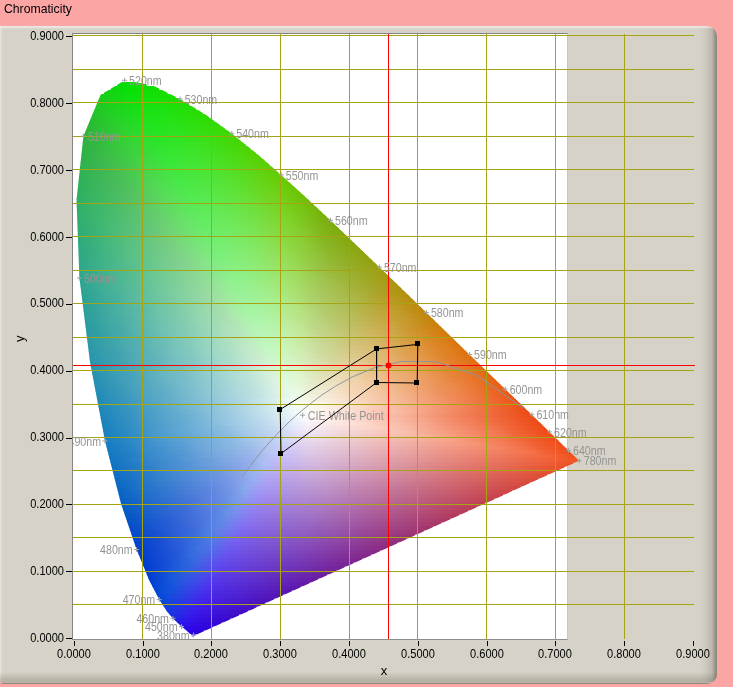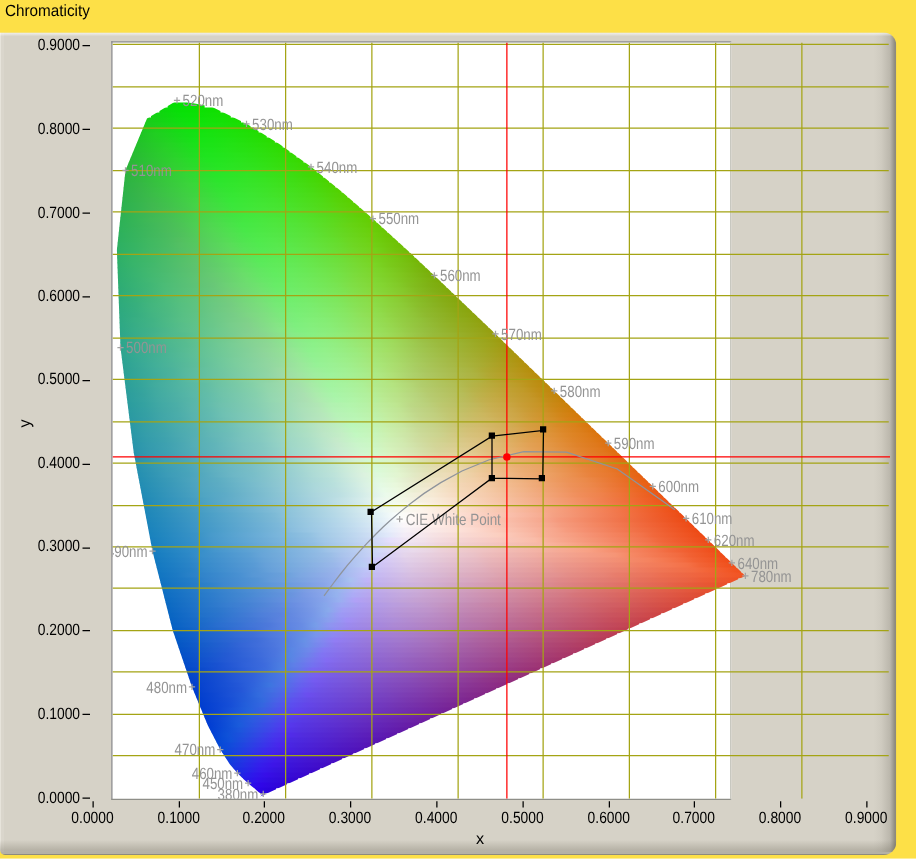--- a/index.html
+++ b/index.html
@@ -1,23 +1,23 @@
 <!DOCTYPE html>
 <html><head><meta charset="utf-8"><style>
 html,body{margin:0;padding:0}
-#page{position:relative;width:733px;height:687px;background:#fde047;overflow:hidden;
+#page{position:relative;width:733px;height:687px;background:#fca5a5;overflow:hidden;
   font-family:"Liberation Sans",sans-serif}
 #titlebar{position:absolute;left:4px;top:1px;font-size:13px;color:#000;transform:scaleX(.94);transform-origin:0 50%}
 #panel{position:absolute;left:0;top:26px;width:717px;height:658px;box-sizing:border-box;
   border-radius:0 10px 10px 4px;
   background:
    linear-gradient(180deg, rgba(255,255,255,.5) 0 1px, rgba(255,255,255,0) 3px),
    linear-gradient(0deg, #8e8a7d 0 1px, #b5b1a6 1px 2px, rgba(90,85,70,.25) 2px 4px, rgba(90,85,70,0) 12px),
    linear-gradient(90deg, #e7e4db 0 1px, #dad6cc 1px 3px, #d6d2c7 3px 699px, #cfcbc0 705px, #bbb7ac 712px, #a5a196 714px, #8e8a7d 716px, #8e8a7d 100%)}
-#plot{position:absolute;left:89px;top:7px;width:496px;height:607px;background:#fff;
+#plot{position:absolute;left:72px;top:7px;width:496px;height:607px;background:#fff;
   border:1px solid #848484;border-right-color:#c8c8c0;border-bottom-color:#8e8e88;box-sizing:border-box}
 .yl{position:absolute;left:0;width:64px;text-align:right;font-size:13px;color:#000;transform:scaleX(.85);transform-origin:100% 50%}
 .yt{position:absolute;left:66px;width:6px;height:1px;background:#000}
 .xl{position:absolute;top:619.7px;width:60px;text-align:center;font-size:13px;color:#000;transform:scaleX(.85)}
 .xt{position:absolute;top:615px;width:1px;height:5px;background:#000}
 .xtitle{position:absolute;left:354px;top:637px;width:60px;text-align:center;font-size:13px;color:#000}
 .ytitle{position:absolute;left:12px;top:300px;width:16px;height:16px;font-size:13px;color:#000;transform:rotate(-90deg)}
 </style></head><body>
 <div id="page">
 <div id="titlebar">Chromaticity</div>

